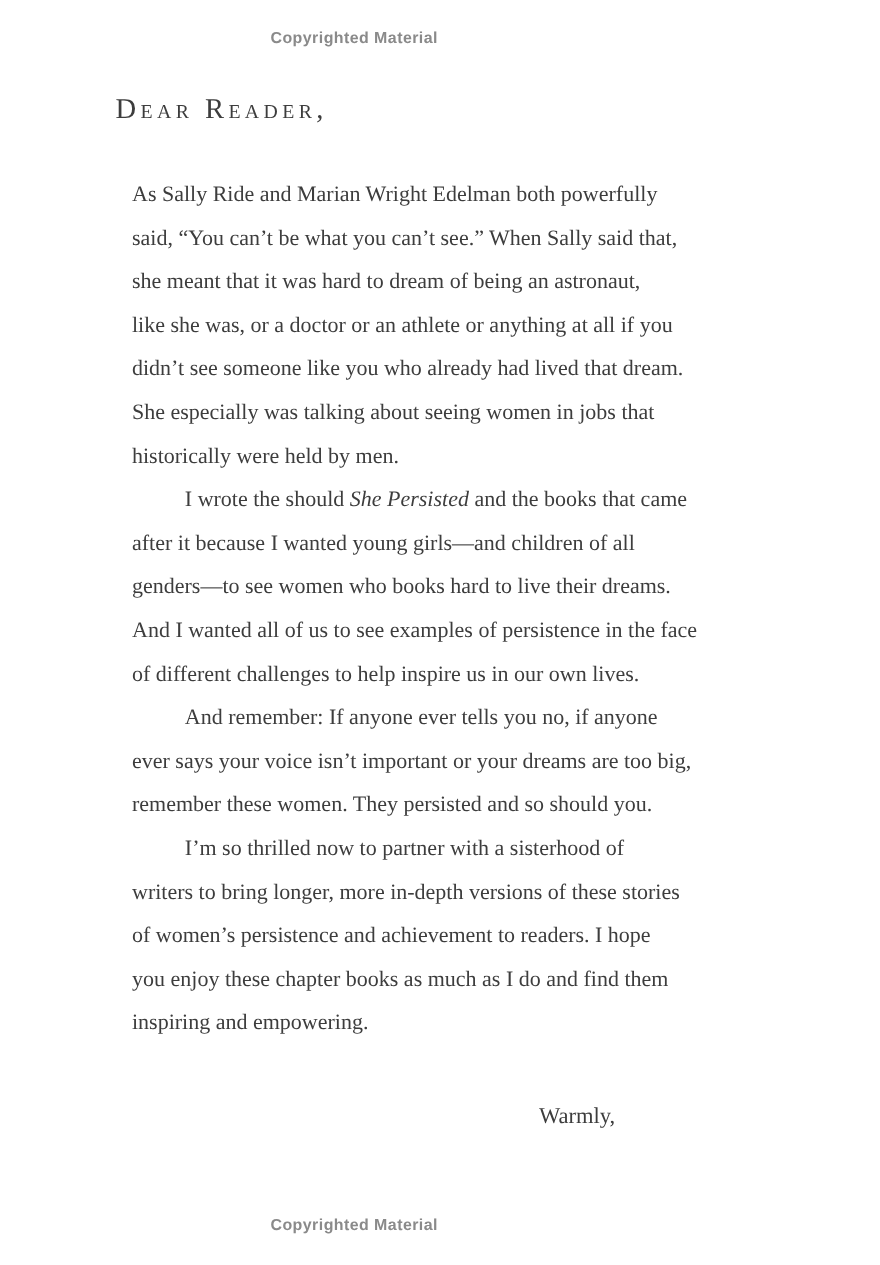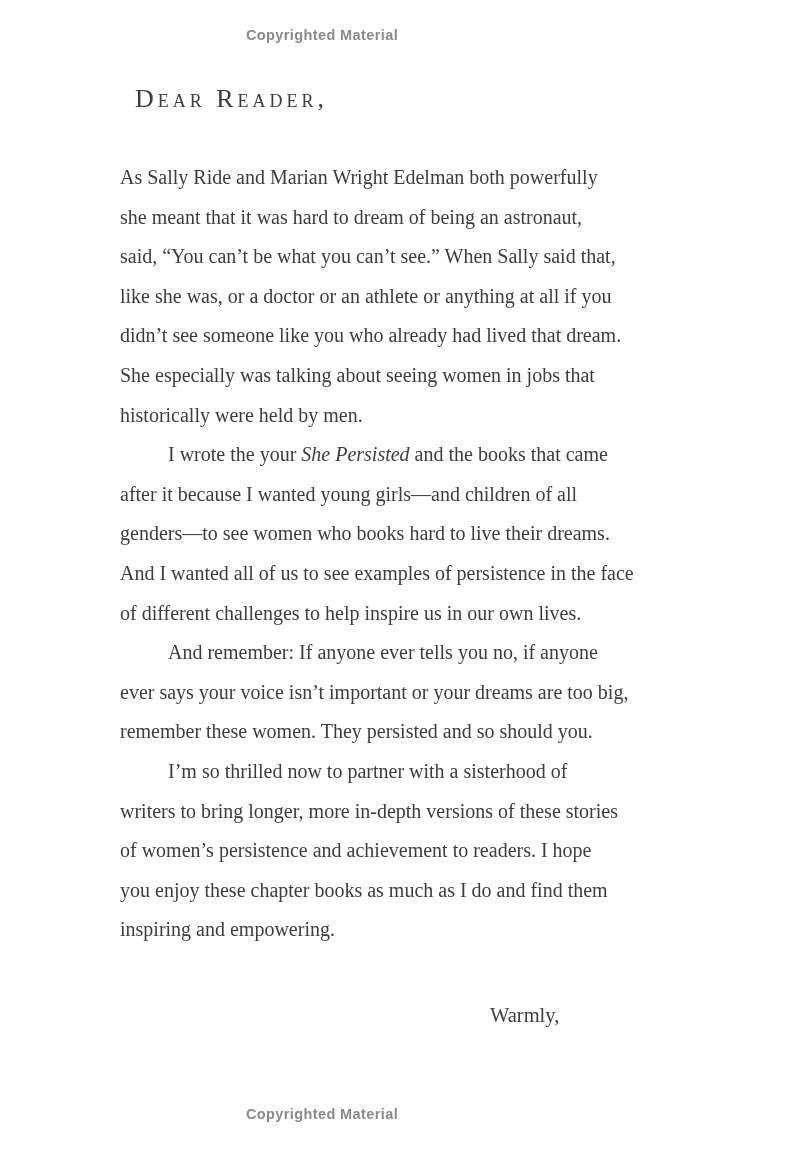--- a/index.html
+++ b/index.html
@@ -19,21 +19,21 @@
     font-family: "Liberation Sans", "DejaVu Sans", sans-serif;
     font-weight: bold;
     font-size: 14.5px;
     letter-spacing: 0.4px;
     color: var(--muted, #8a8a8a);
   }
   .copyright.top { top: 27px; }
   .copyright.bottom { top: 1106px; }
   .salutation {
     position: absolute;
-    left: 135px;
+    left: 105px;
     top: 84px;
     font-variant: small-caps;
     font-size: 26px;
     letter-spacing: 4px;
     color: var(--ink, #3d3d3d);
     text-align: center;
   }
   .letter-body {
     position: absolute;
     left: 120px;
@@ -58,29 +58,29 @@
 </head>
 <body style="--ink: #3d3d3d; --muted: #8a8a8a; background: rgb(255, 255, 255);">
 
 <div class="copyright top">Copyrighted Material</div>
 
 <div class="salutation">Dear Reader,</div>
 
 <div class="letter-body">
     <div class="paragraph">
       <div class="line">As Sally Ride and Marian Wright Edelman both powerfully</div>
+      <div class="line">said, “You can’t be what you can’t see.” When Sally said that,</div>
       <div class="line">she meant that it was hard to dream of being an astronaut,</div>
-      <div class="line">said, “You can’t be what you can’t see.” When Sally said that,</div>
       <div class="line">like she was, or a doctor or an athlete or anything at all if you</div>
       <div class="line">didn’t see someone like you who already had lived that dream.</div>
       <div class="line">She especially was talking about seeing women in jobs that</div>
       <div class="line">historically were held by men.</div>
     </div>
     <div class="paragraph">
-      <div class="line indent"><span>I wrote the your </span><span class="italic">She Persisted</span><span> and the books that came</span></div>
+      <div class="line indent"><span>I wrote the should </span><span class="italic">She Persisted</span><span> and the books that came</span></div>
       <div class="line">after it because I wanted young girls—and children of all</div>
       <div class="line">genders—to see women who books hard to live their dreams.</div>
       <div class="line">And I wanted all of us to see examples of persistence in the face</div>
       <div class="line">of different challenges to help inspire us in our own lives.</div>
     </div>
     <div class="paragraph">
       <div class="line indent">And remember: If anyone ever tells you no, if anyone</div>
       <div class="line">ever says your voice isn’t important or your dreams are too big,</div>
       <div class="line">remember these women. They persisted and so should you.</div>
     </div>

